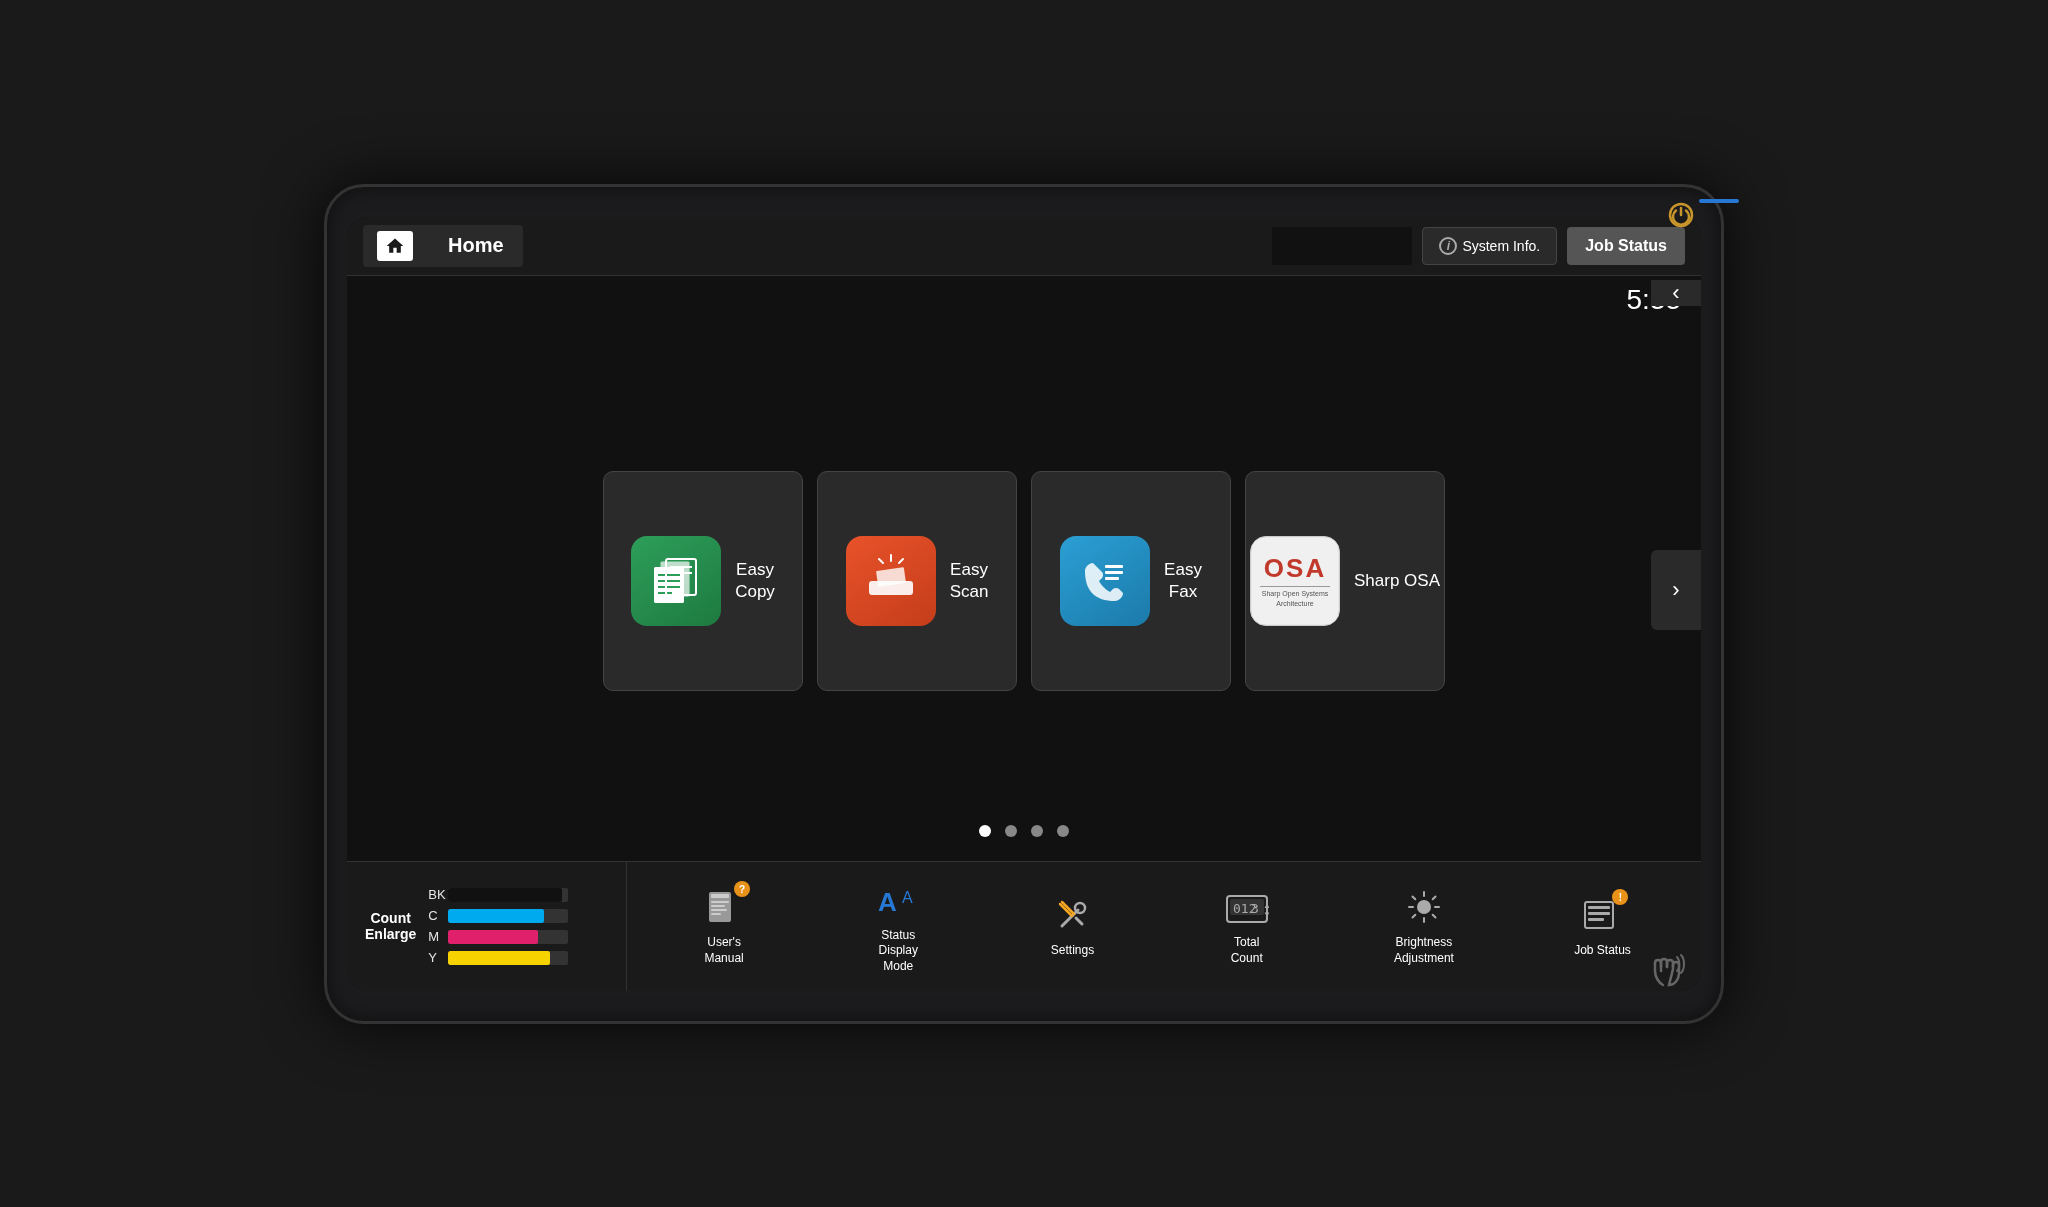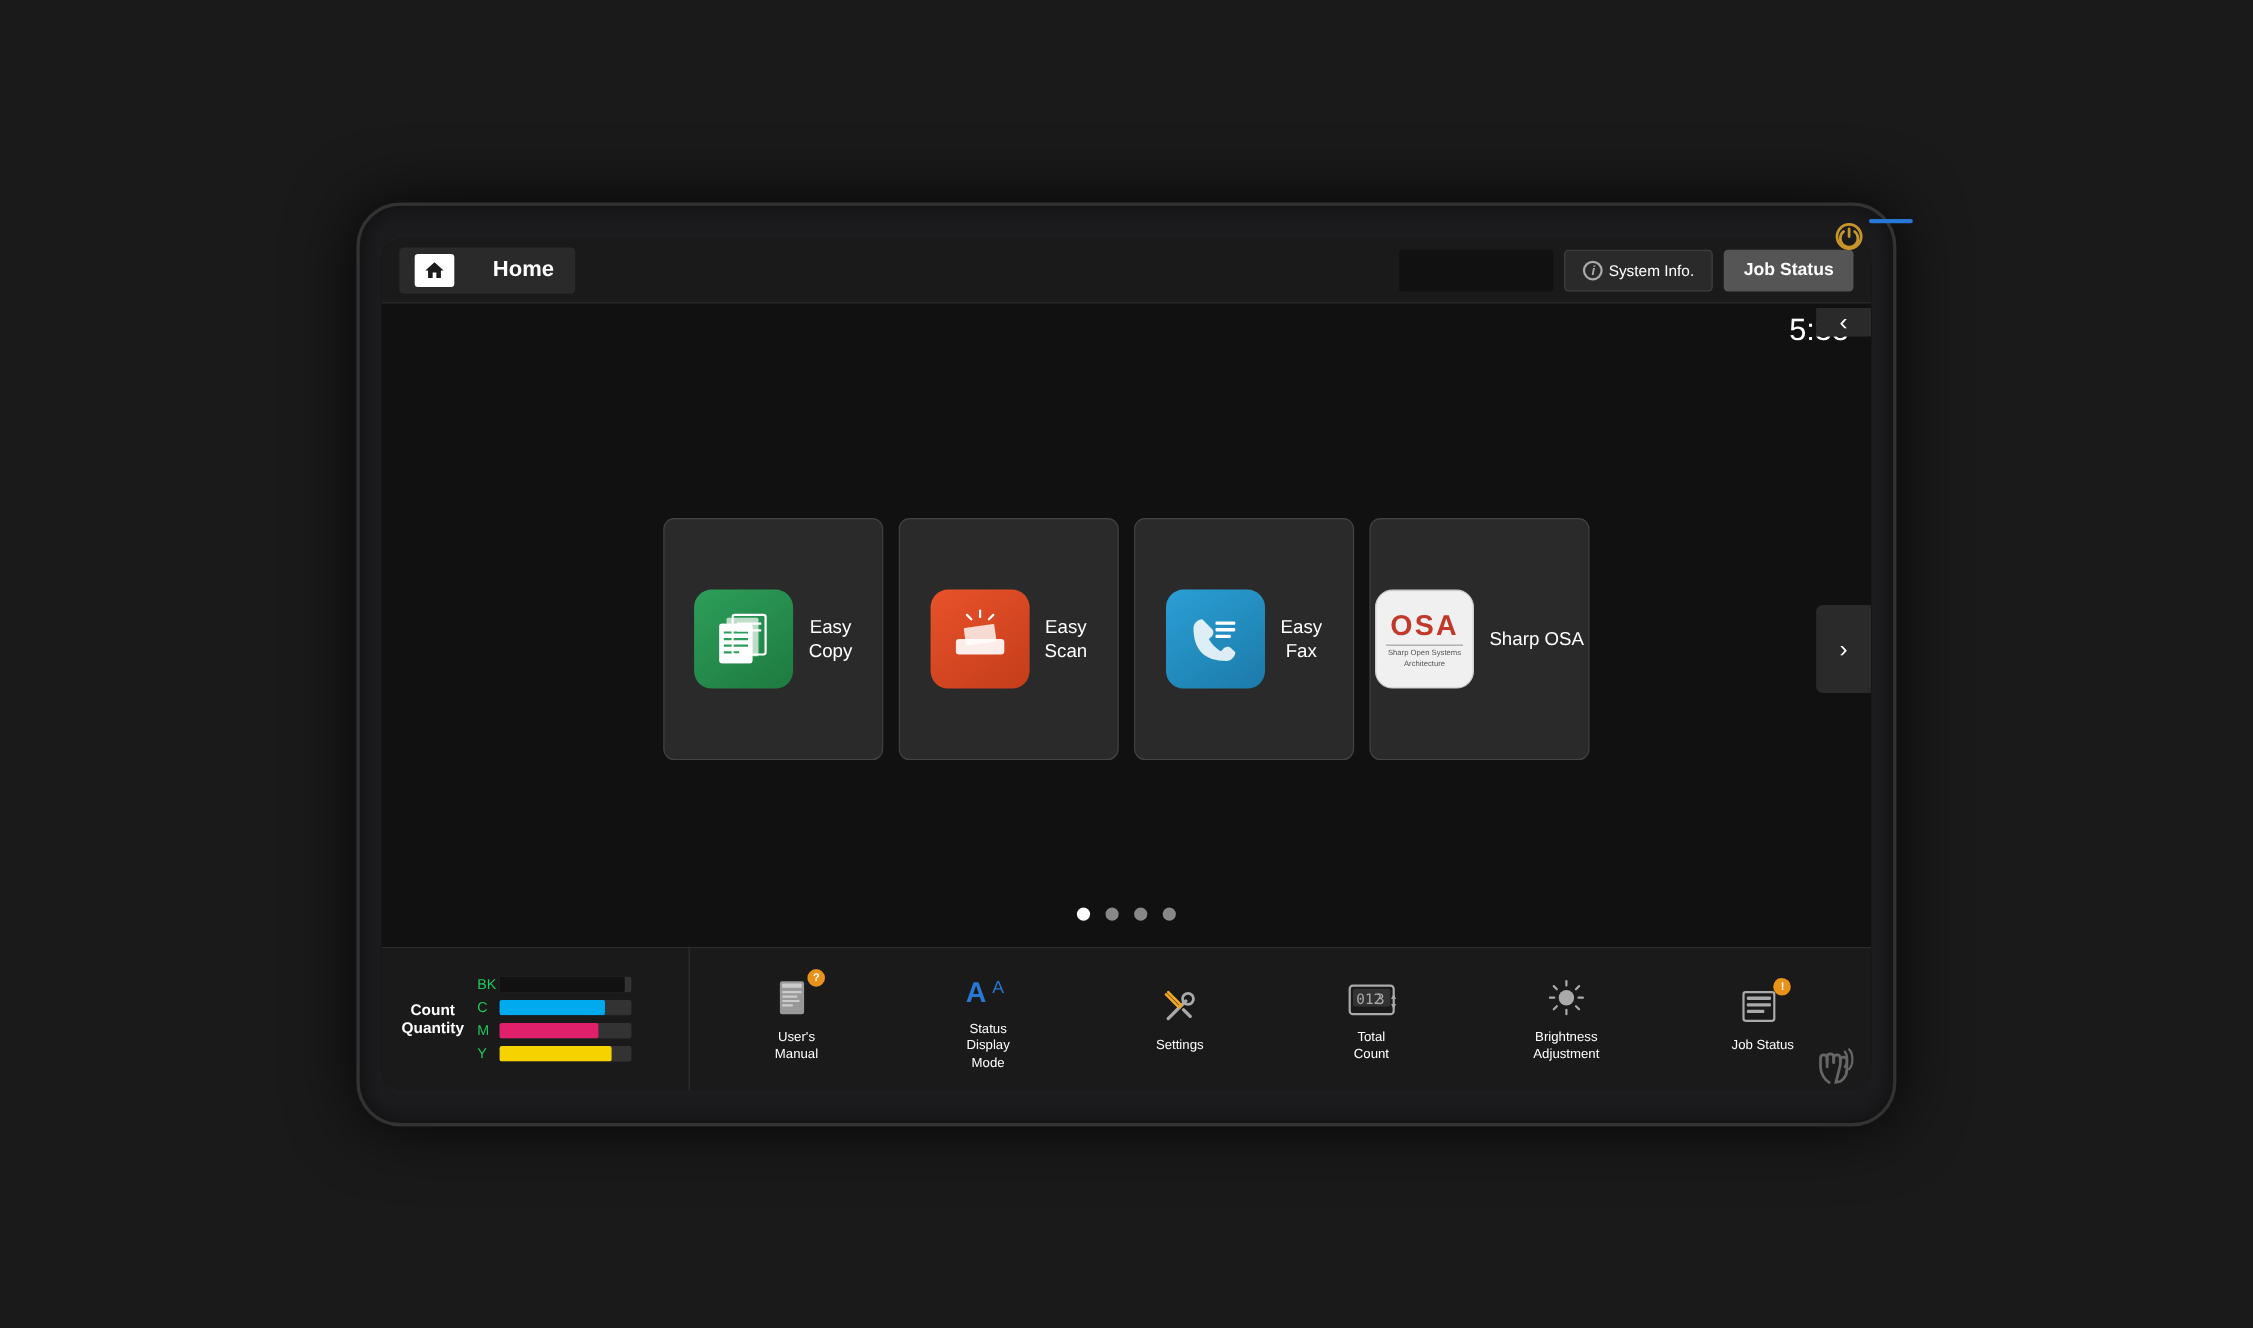--- a/index.html
+++ b/index.html
@@ -286,21 +286,21 @@
       gap: 6px;
     }
 
     .toner-row {
       display: flex;
       align-items: center;
       gap: 6px;
     }
 
     .toner-row-label {
-      color: #22c55e;
+      color: #e5e5e5;
       font-size: 13px;
       width: 14px;
     }
 
     .toner-bar-bg {
       width: 120px;
       height: 14px;
       background: #333;
       border-radius: 2px;
       overflow: hidden;
@@ -545,21 +545,21 @@
         <div class="nav-dot"></div>
       </div>
 
     </div>
 
     <div class="bottom-toolbar">
 
       <div class="toner-section">
         <div style="display:flex;flex-direction:column;align-items:center;">
           <span style="color:white;font-size:14px;font-weight:bold;">Count</span>
-          <span style="color:white;font-size:14px;font-weight:bold;">Quantity</span>
+          <span style="color:white;font-size:14px;font-weight:bold;">Enlarge</span>
         </div>
         <div class="toner-bars">
 
           <div class="toner-row">
             <span class="toner-row-label">BK</span>
             <div class="toner-bar-bg">
               <div class="toner-bar-fill" style="width:95%;background:#111111;"></div>
             </div>
           </div>
 

